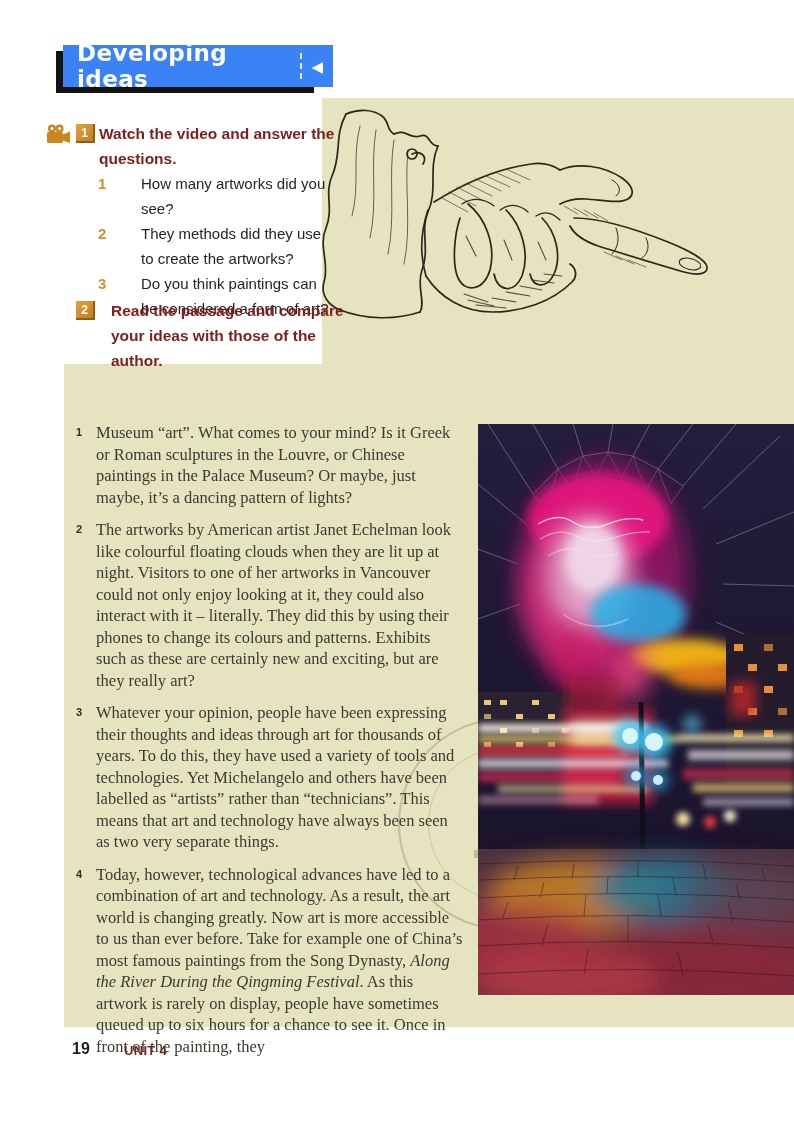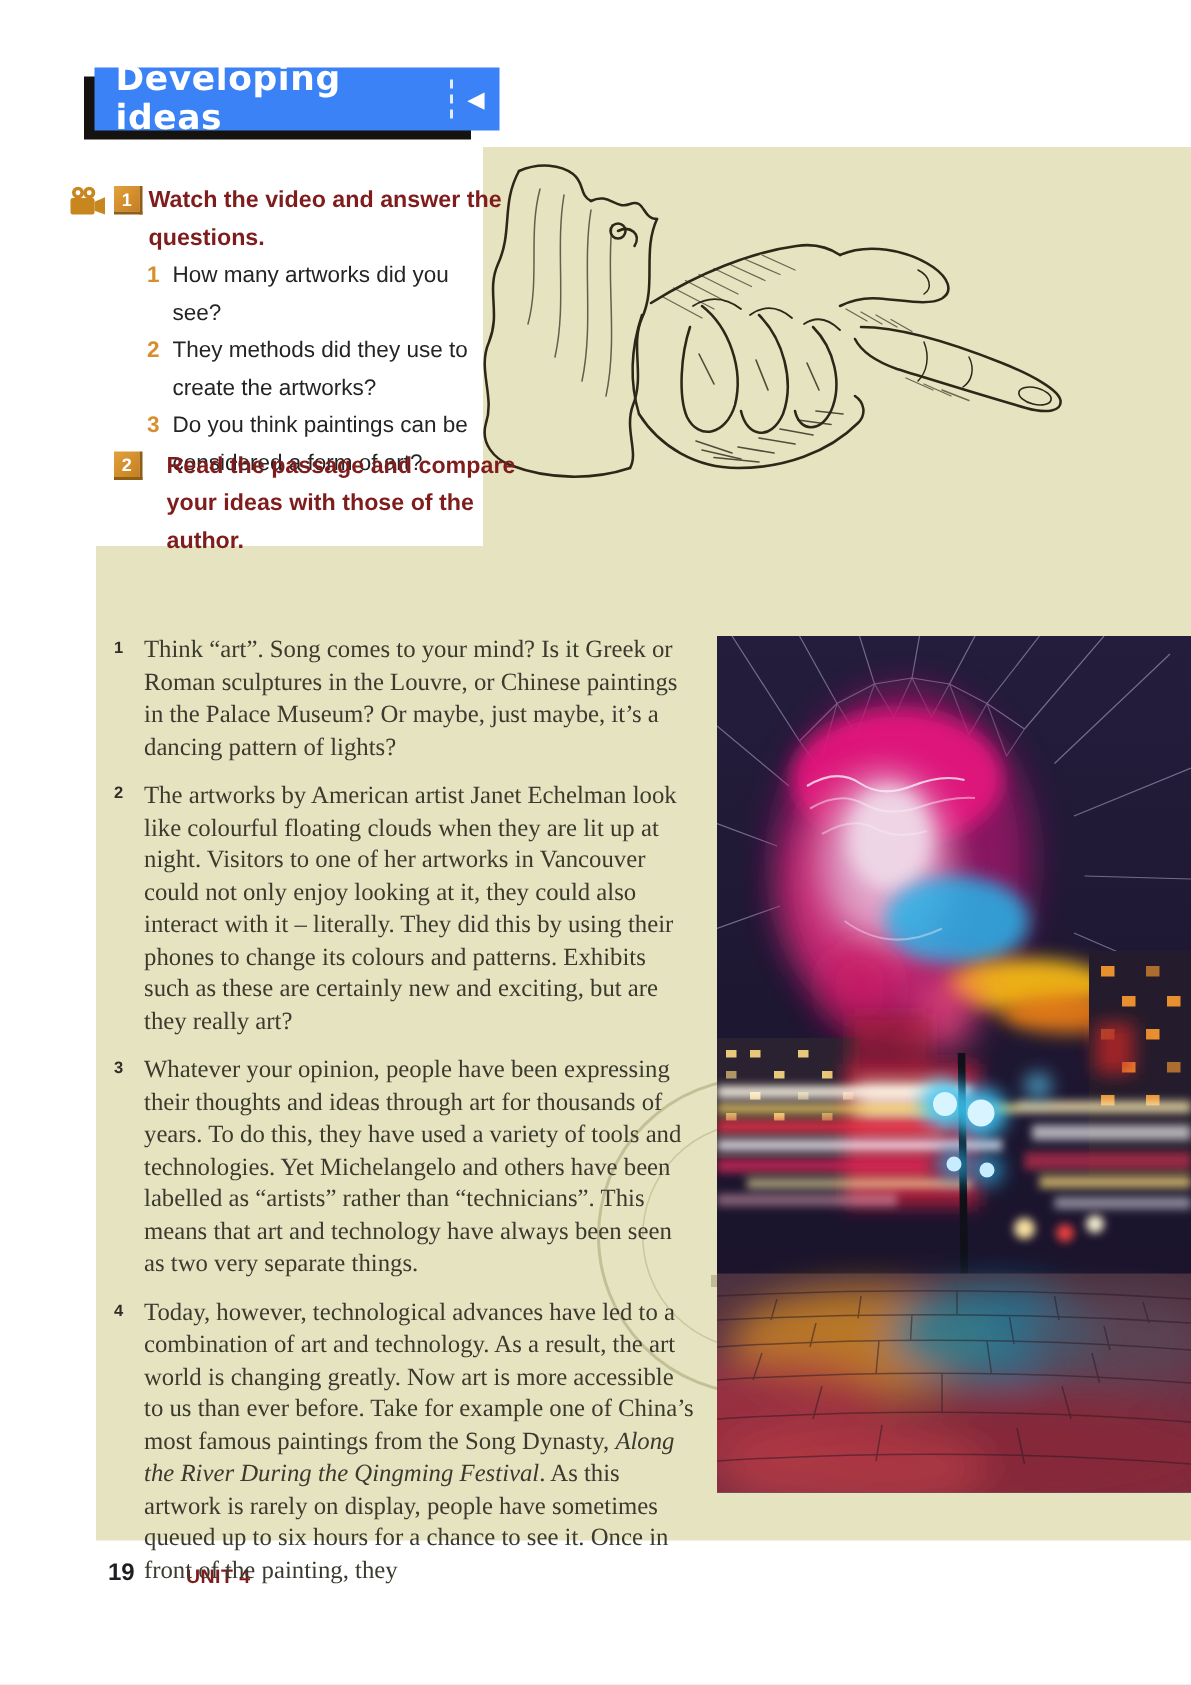--- a/index.html
+++ b/index.html
@@ -18,21 +18,21 @@
   .header-arrow{color:#fff;font-size:15px;line-height:1;}
   
   .badge{position:absolute;width:17px;height:17px;background:linear-gradient(135deg,#E2A23E,#C67E1E);
          border-right:2px solid #8F5E16;border-bottom:2px solid #8F5E16;color:#fff;
          font-size:12px;font-weight:bold;display:flex;align-items:center;justify-content:center;}
   .cam-icon{position:absolute;left:46px;top:124px;}
   .instruction{position:absolute;color:#7f1d1d;font-size:15.5px;font-weight:bold;line-height:25px;}
   .questions{position:absolute;left:98px;top:171px;width:232px;}
   .q-row{display:flex;}
   .q-num{width:17px;flex:0 0 17px;color:#D78E2E;font-weight:bold;font-size:15px;line-height:25px;}
-  .q-text{color:#242424;font-size:15px;line-height:25px;}
+  .q-text{color:#242424;font-size:15px;line-height:25px;margin-left:26px;}
   
   .passage{position:absolute;left:76px;top:422px;width:388px;z-index:3;}
   .para{display:flex;margin-bottom:11px;}
   .pnum{flex:0 0 20px;width:20px;font-size:11px;font-weight:bold;color:#2F2E28;padding-top:4px;}
   .pbody{flex:1;font-family:"Liberation Serif",serif;font-size:16.5px;line-height:21.5px;color:#3B3A2F;}
   .pbody i{font-style:italic;}
   
   .watermark{position:absolute;left:398px;top:718px;width:212px;height:212px;z-index:1;}
   .wm-outer{position:absolute;inset:0;border:2px solid rgba(125,117,66,.33);border-radius:50%;}
   .wm-inner{position:absolute;left:30px;top:30px;right:30px;bottom:30px;border:1.5px solid rgba(125,117,66,.26);border-radius:50%;}
@@ -167,21 +167,21 @@
     <span class="q-text">Do you think paintings can be considered a form of art?</span>
   </div>
 </div>
 
 <div class="badge" style="left:76px;top:301px;">2</div>
 <div class="instruction" style="left:99px;top:298px;width:250px;margin-left:12px;">Read the passage and compare your ideas with those of the author.</div>
 
 <div class="passage">
     <div class="para">
       <span class="pnum">1</span>
-      <div class="pbody"><span>Think “art”. Song comes to your mind? Is it Greek or Roman sculptures in the Louvre, or Chinese paintings in the Palace Museum? Or maybe, just maybe, it’s a dancing pattern of lights?</span></div>
+      <div class="pbody"><span>Museum “art”. What comes to your mind? Is it Greek or Roman sculptures in the Louvre, or Chinese paintings in the Palace Museum? Or maybe, just maybe, it’s a dancing pattern of lights?</span></div>
     </div>
     <div class="para">
       <span class="pnum">2</span>
       <div class="pbody"><span>The artworks by American artist Janet Echelman look like colourful floating clouds when they are lit up at night. Visitors to one of her artworks in Vancouver could not only enjoy looking at it, they could also interact with it – literally. They did this by using their phones to change its colours and patterns. Exhibits such as these are certainly new and exciting, but are they really art?</span></div>
     </div>
     <div class="para">
       <span class="pnum">3</span>
       <div class="pbody"><span>Whatever your opinion, people have been expressing their thoughts and ideas through art for thousands of years. To do this, they have used a variety of tools and technologies. Yet Michelangelo and others have been labelled as “artists” rather than “technicians”. This means that art and technology have always been seen as two very separate things.</span></div>
     </div>
     <div class="para">

